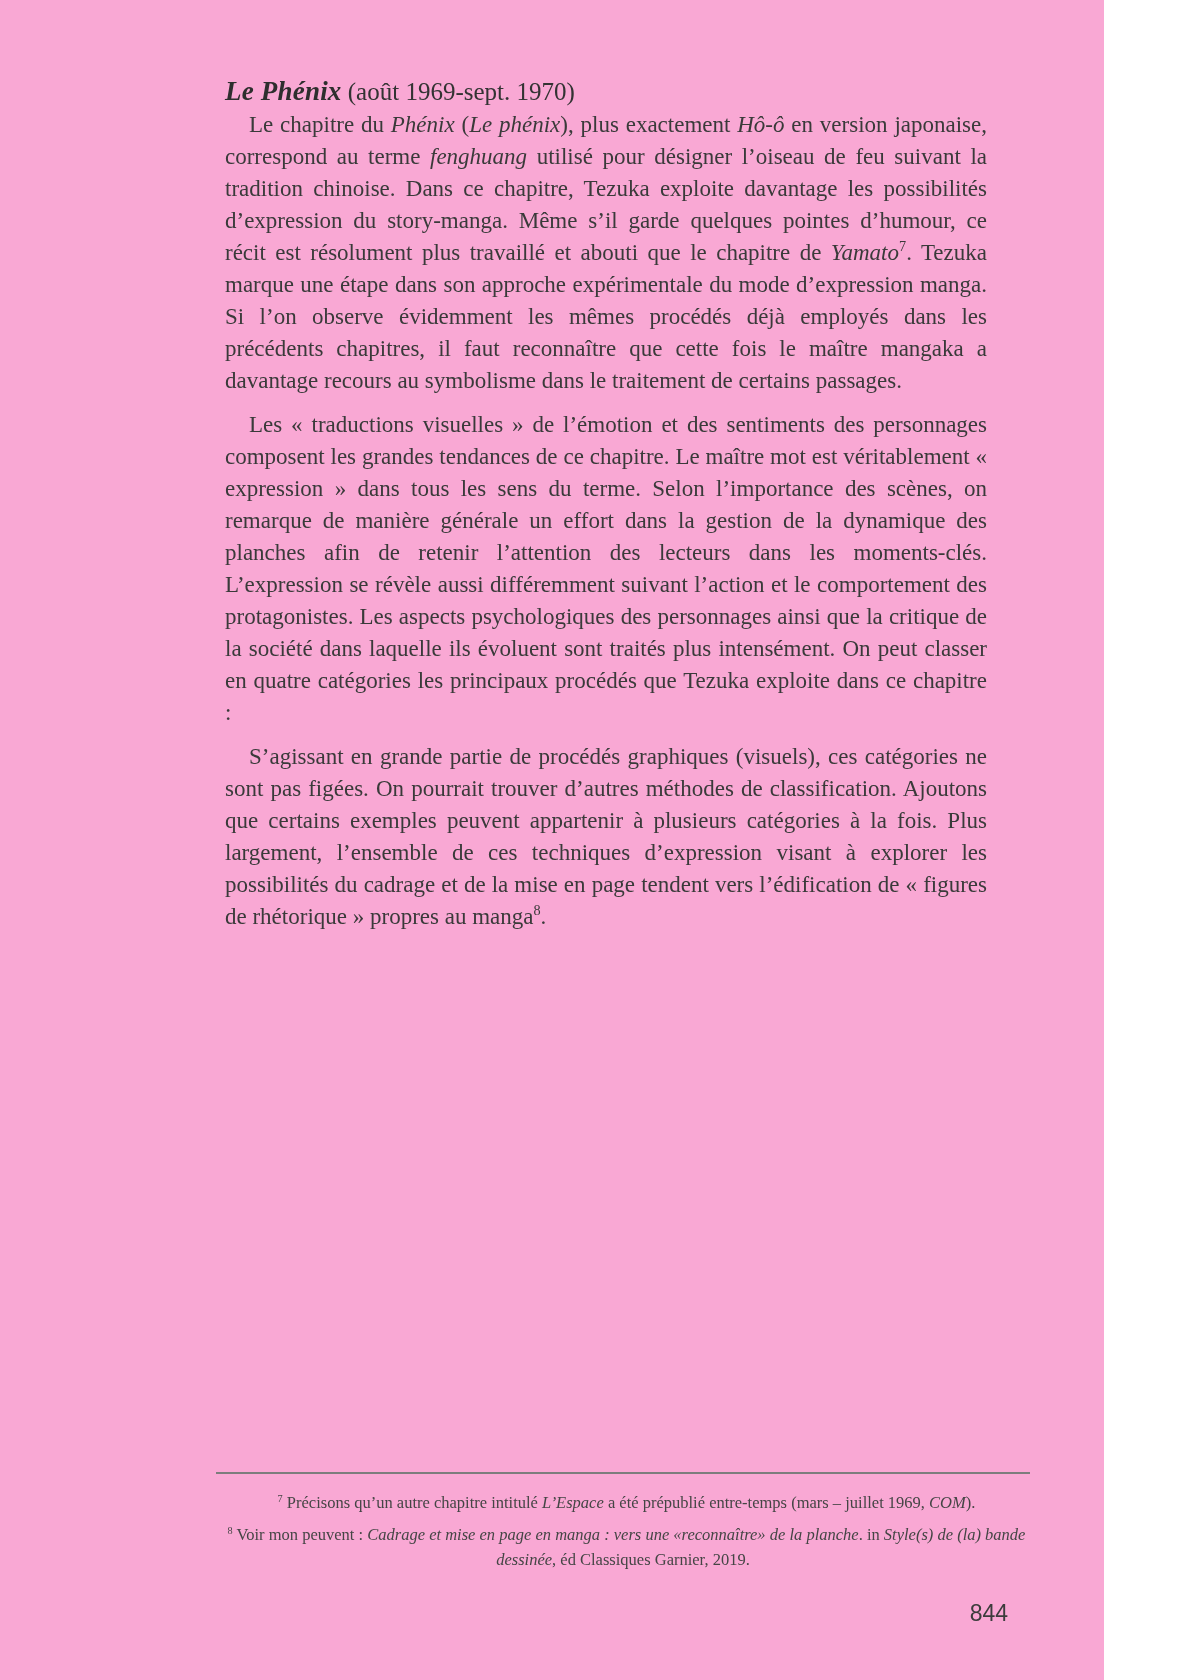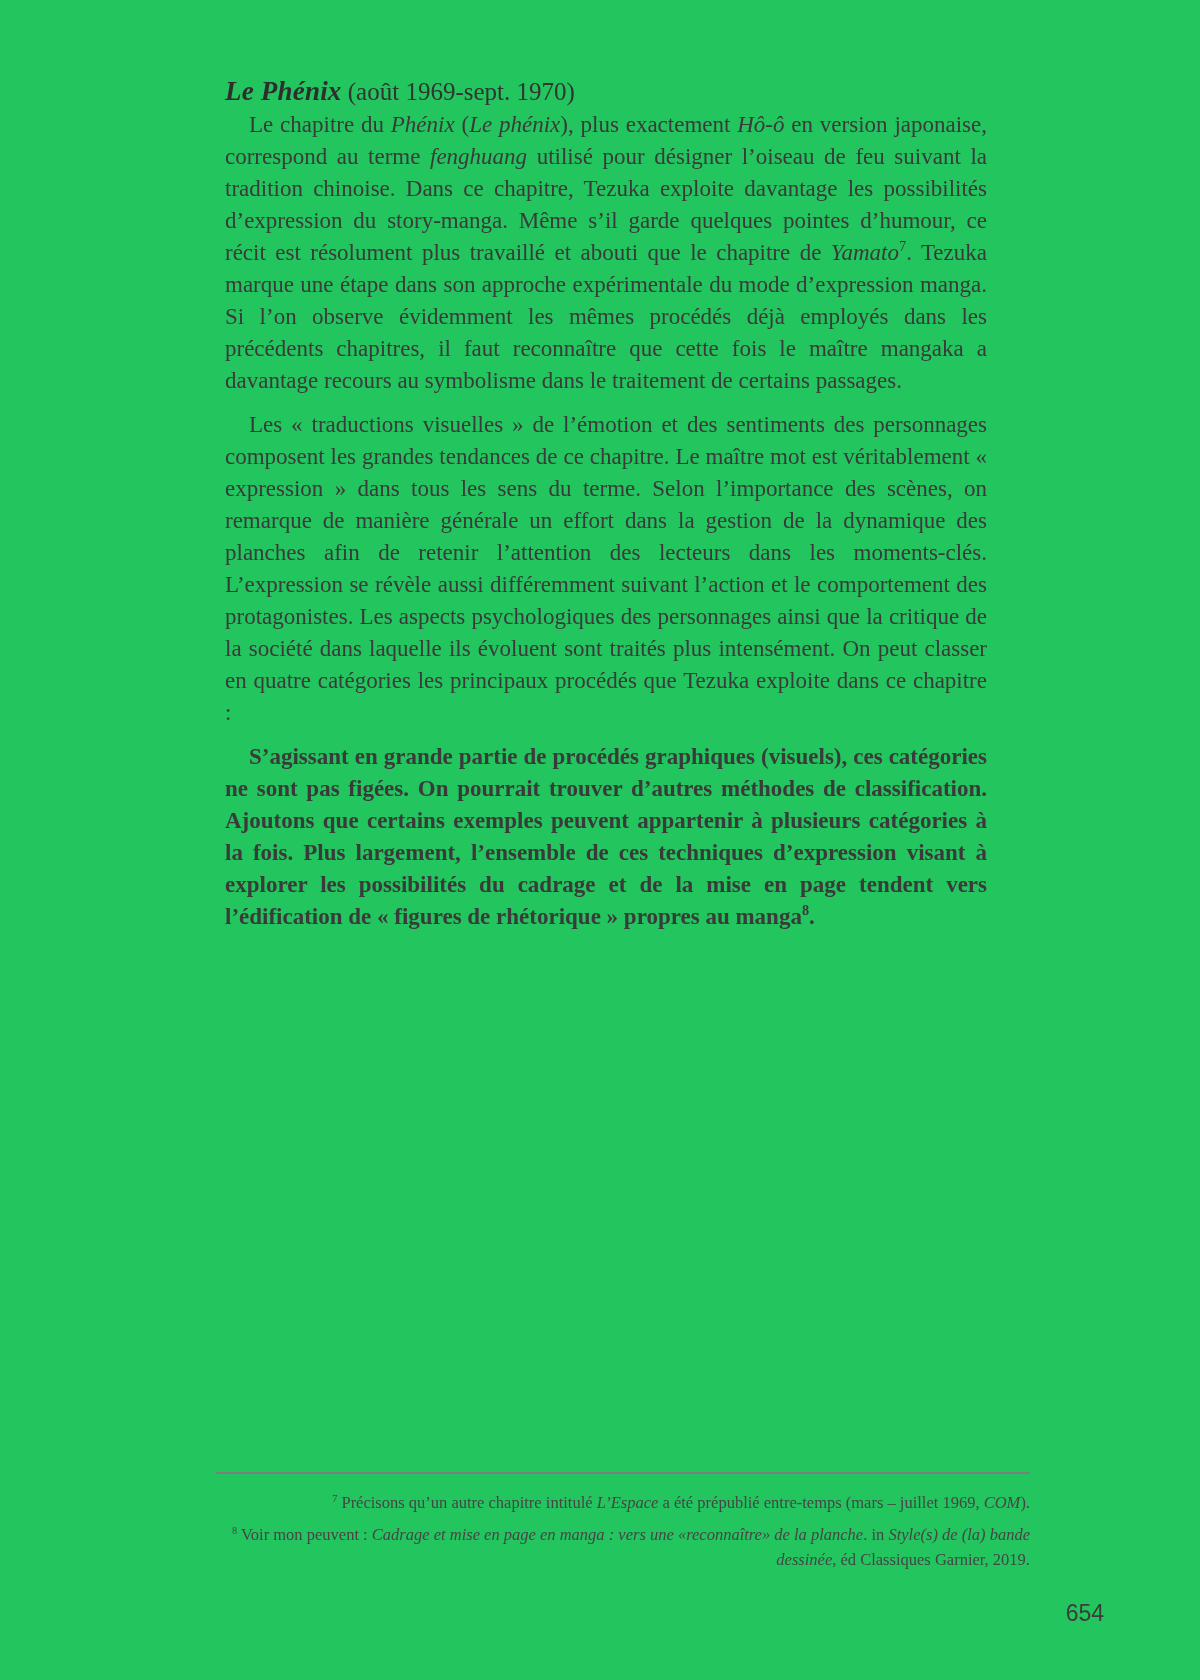--- a/index.html
+++ b/index.html
@@ -2,23 +2,23 @@
 <html lang="fr"><head>
 <meta charset="utf-8">
 <style>
   html, body {
     margin: 0;
     padding: 0;
     background: #ffffff;
   }
   .page {
     position: relative;
-    width: 1200px;
+    width: 1104px;
     height: 1680px;
-    background: #22c55e;
+    background: #f9a8d4;
     overflow: hidden;
     font-family: "Liberation Serif", serif;
     color: #3a3a3a;
   }
   .content {
     position: absolute;
     left: 225px;
     top: 74px;
     width: 762px;
   }
@@ -70,38 +70,38 @@
   ul.cat-list {
     list-style: none;
     margin: 84px 0 0 0;
     padding: 0 0 0 38px;
   }
   ul.cat-list li {
     font-size: 23px;
     line-height: 34px;
     color: #3a3a3a;
   }
-  p.after-list { margin-top: 38px; font-weight: bold; }
+  p.after-list { margin-top: 38px; }
   .footnotes {
     position: absolute;
     left: 216px;
     top: 1472px;
     width: 814px;
   }
   .footnote-divider {
     border: none;
     border-top: 2px solid #7d7d7d;
     margin: 0 0 16px 0;
   }
   p.fn {
     margin: 0 0 7px 0;
     font-size: 16.5px;
     line-height: 25px;
     color: #454545;
-    text-align: right;
+    text-align: center;
     text-indent: 7px;
   }
   .page-number {
     position: absolute;
     top: 1600px;
     right: 96px;
     font-family: "Liberation Sans", sans-serif;
     font-size: 23px;
     color: #3c3c3c;
   }
@@ -122,14 +122,14 @@
 
     <p class="body-par after-list"><span>S’agissant en grande partie de procédés graphiques (visuels), ces catégories ne sont pas figées. On pourrait trouver d’autres méthodes de classification. Ajoutons que certains exemples peuvent appartenir à plusieurs catégories à la fois. Plus largement, l’ensemble de ces techniques d’expression visant à explorer les possibilités du cadrage et de la mise en page tendent vers l’édification de « figures de rhétorique » propres au manga</span><sup>8</sup><span>.</span></p>
   </div>
 
   <div class="footnotes">
     <hr class="footnote-divider">
     <p class="fn"><sup>7</sup><span> Précisons qu’un autre chapitre  intitulé </span><span class="it">L’Espace</span><span> a été prépublié entre-temps (mars – juillet 1969, </span><span class="it">COM</span><span>).</span></p>
     <p class="fn"><sup>8</sup><span> Voir mon peuvent : </span><span class="it">Cadrage et mise en page en manga : vers une «reconnaître» de la planche</span><span>. in </span><span class="it">Style(s) de (la) bande dessinée</span><span>, éd Classiques Garnier, 2019.</span></p>
   </div>
 
-  <div class="page-number">654</div>
+  <div class="page-number">844</div>
 </div>
 
 </body></html>

